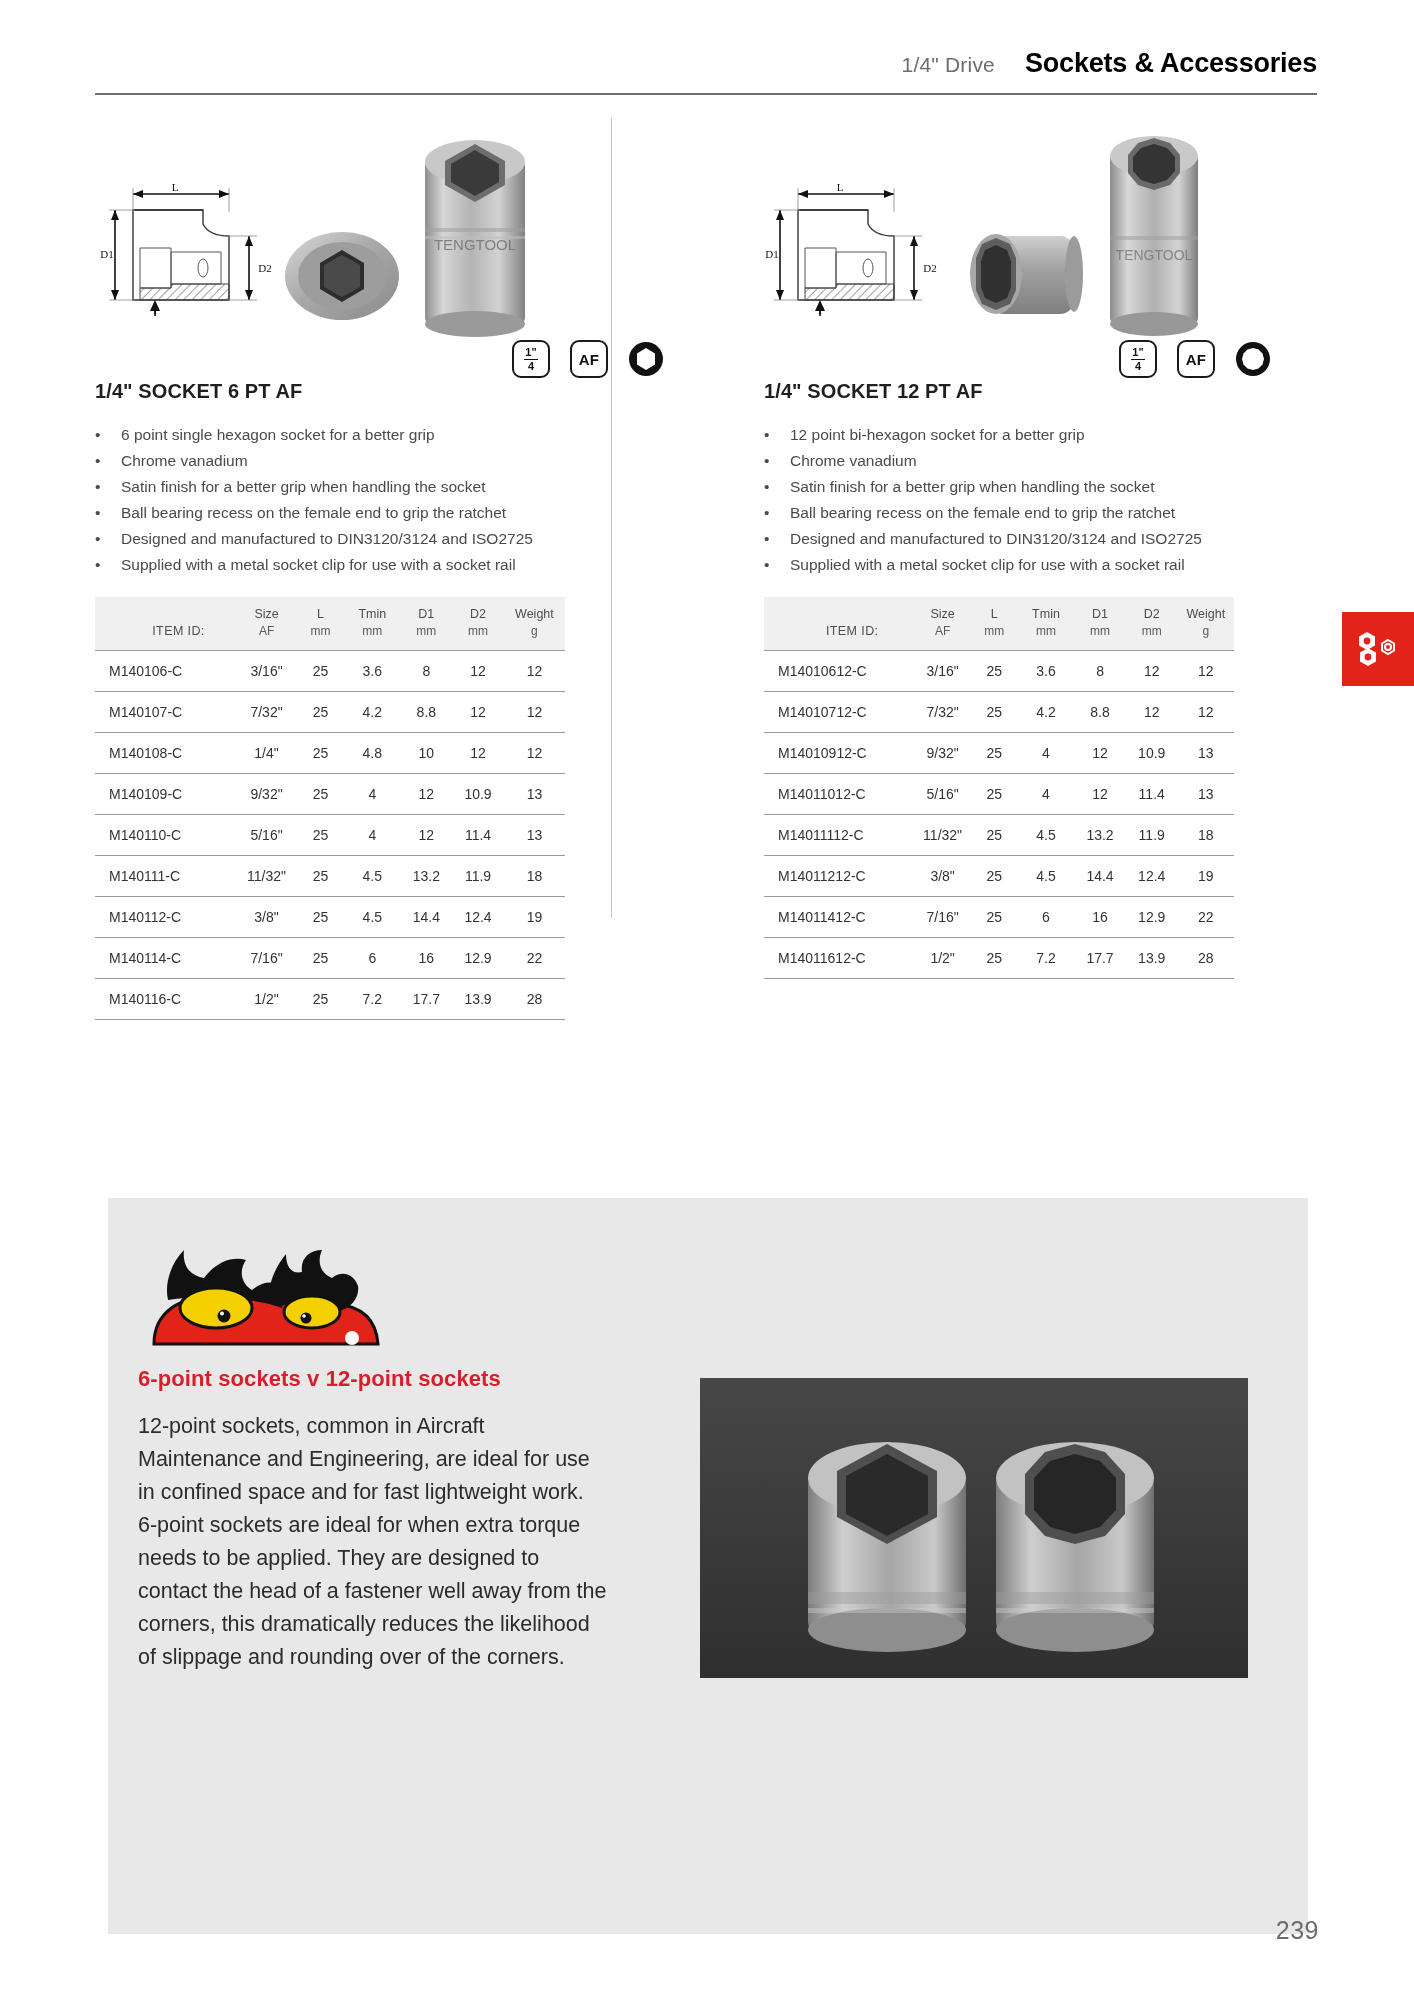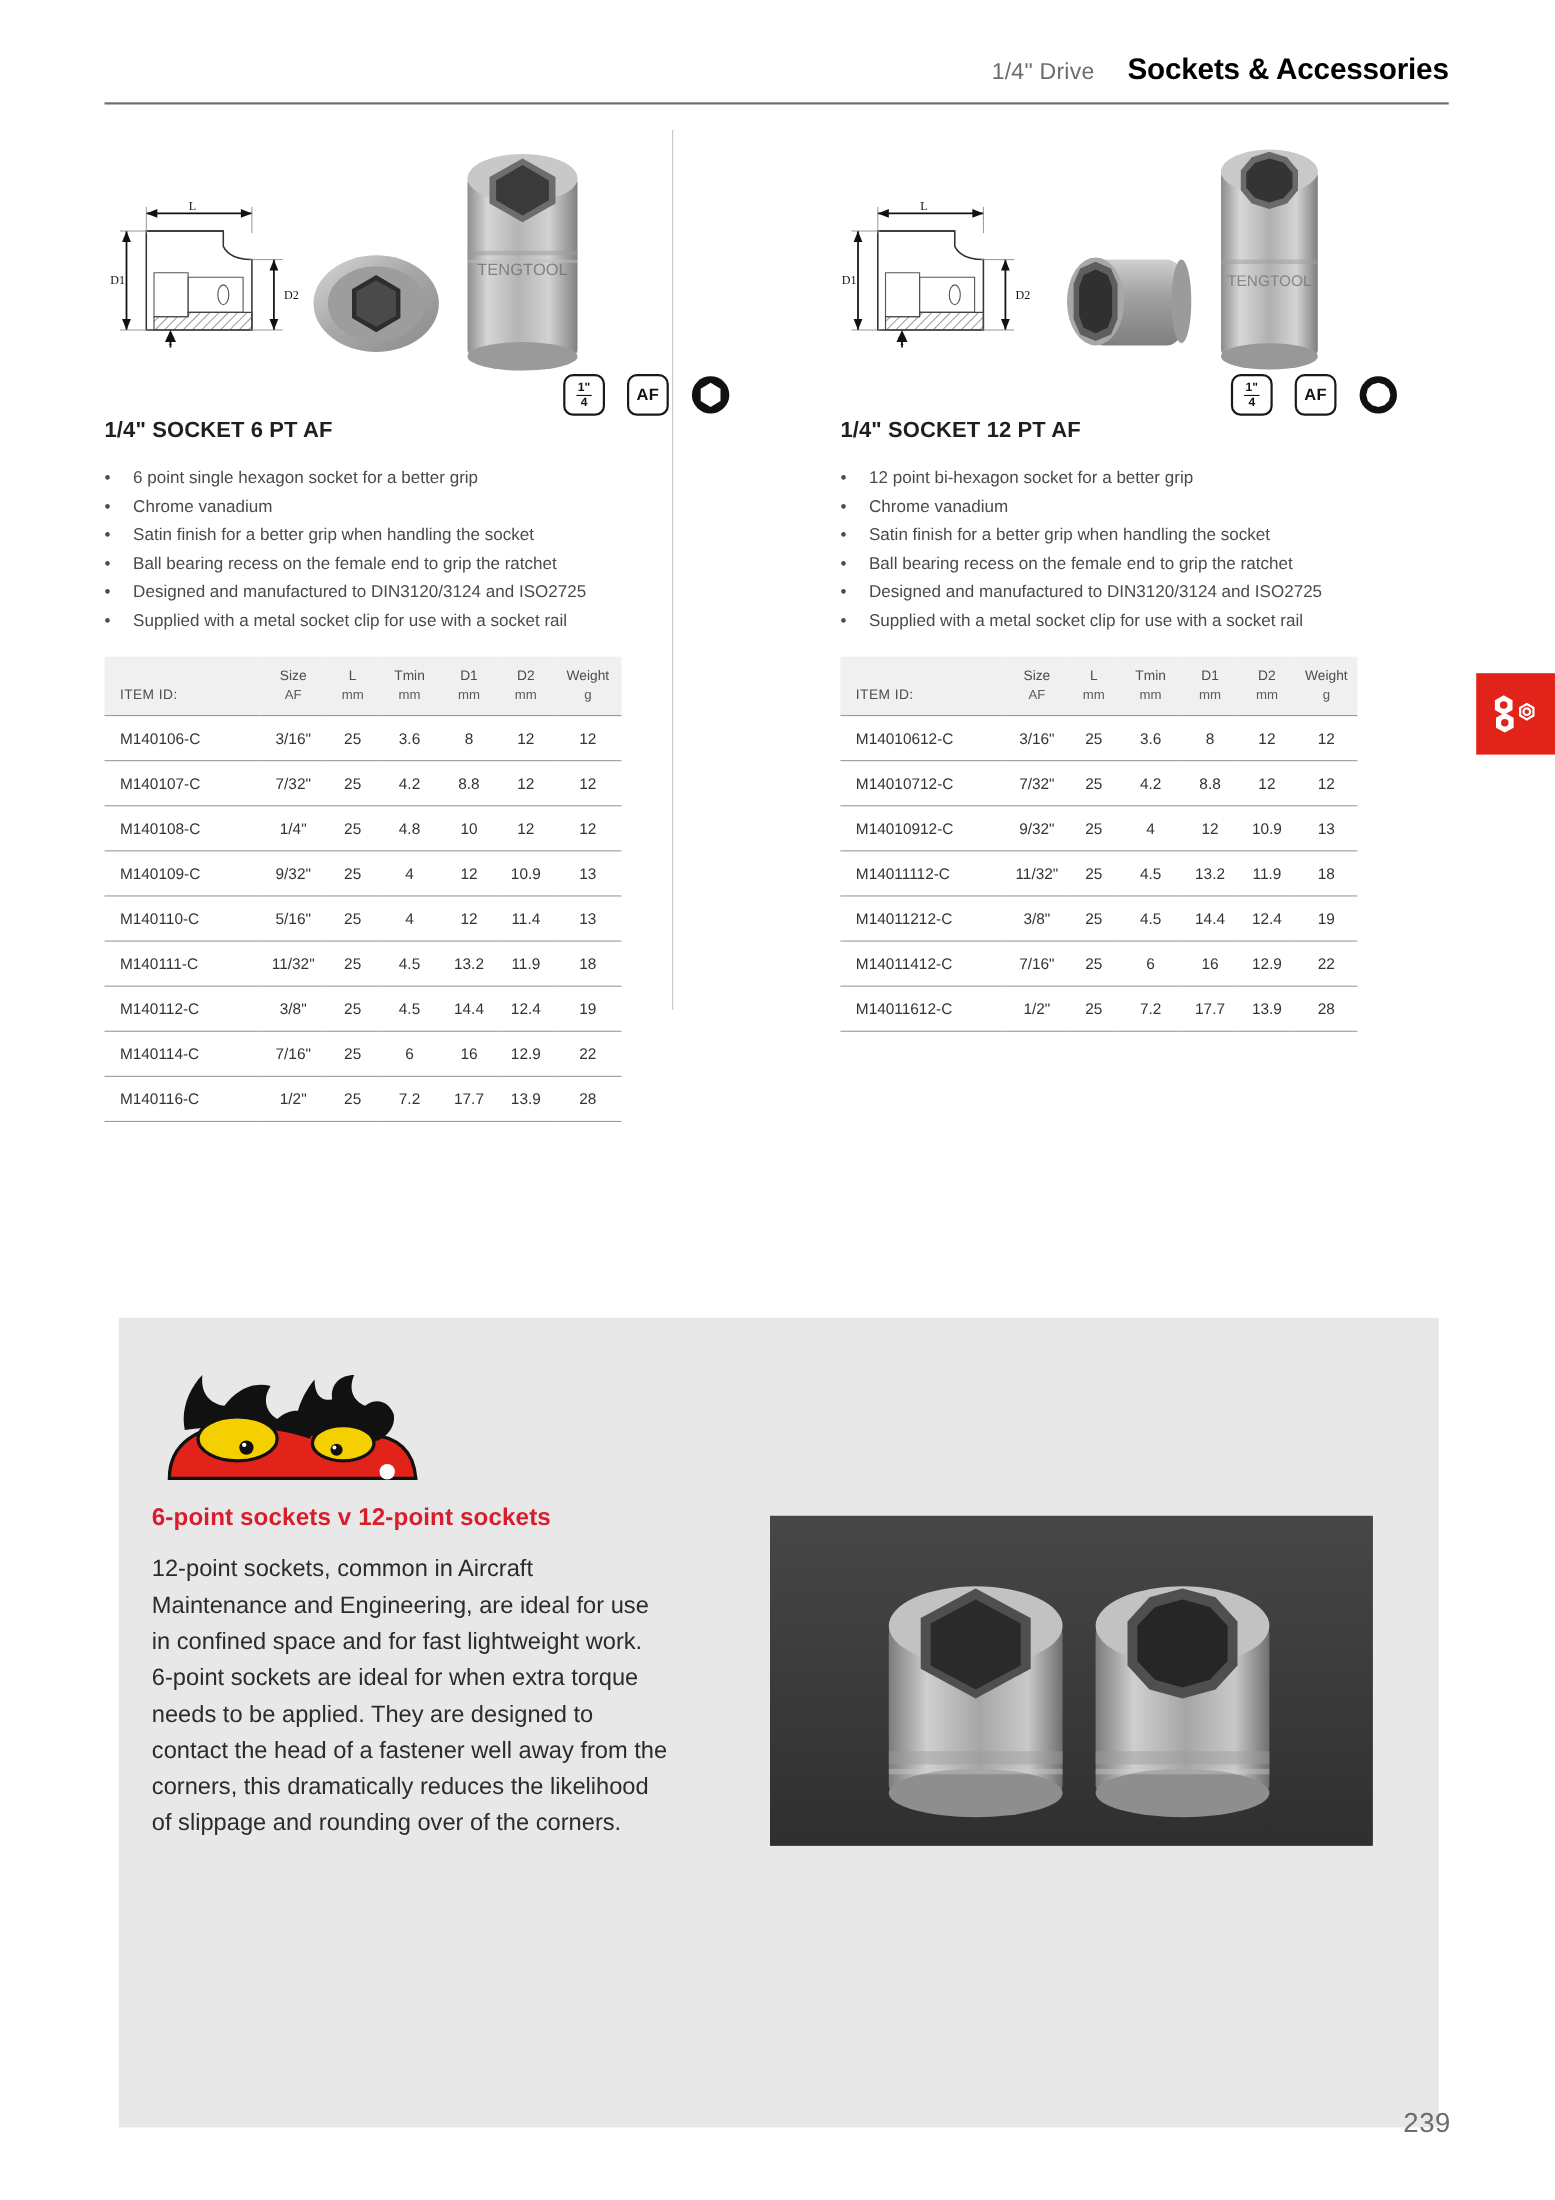--- a/index.html
+++ b/index.html
@@ -87,21 +87,21 @@
     font-size: 13.5px; color: #3a3a3a;
   }
   .spec thead tr { background: #f0f0f0; }
   .spec thead th {
     font-weight: 400; font-size: 12.5px; color: #4d4d4d;
     padding: 9px 2px 10px 2px; text-align: center; vertical-align: bottom;
     line-height: 17px;
   }
   .spec thead th .unit { display: block; font-size: 12px; color: #5a5a5a; }
   .spec thead th.itemid {
-    text-align: left; padding-left: 14px; font-size: 12.5px;
+    text-align: center; padding-left: 28px; font-size: 12.5px;
     letter-spacing: .4px; color: #4d4d4d;
   }
   .spec tbody td {
     padding: 12px 2px; text-align: center; border-bottom: 1px solid #9a9a9a;
     font-size: 14px; color: #333;
   }
   .spec tbody td.itemid { text-align: left; padding-left: 14px; }
   .spec tbody tr:first-child td { border-top: 1px solid #9a9a9a; margin-top: 10px; }
   .col-left  .spec { max-width: 470px; }
   .col-right .spec { max-width: 470px; }
@@ -549,20 +549,29 @@
           <tr>
               <td class="itemid">M14010912-C</td>
               <td>9/32"</td>
               <td>25</td>
               <td>4</td>
               <td>12</td>
               <td>10.9</td>
               <td>13</td>
             </tr>
           <tr>
+              <td class="itemid">M14011012-C</td>
+              <td>5/16"</td>
+              <td>25</td>
+              <td>4</td>
+              <td>12</td>
+              <td>11.4</td>
+              <td>13</td>
+            </tr>
+          <tr>
               <td class="itemid">M14011112-C</td>
               <td>11/32"</td>
               <td>25</td>
               <td>4.5</td>
               <td>13.2</td>
               <td>11.9</td>
               <td>18</td>
             </tr>
           <tr>
               <td class="itemid">M14011212-C</td>

